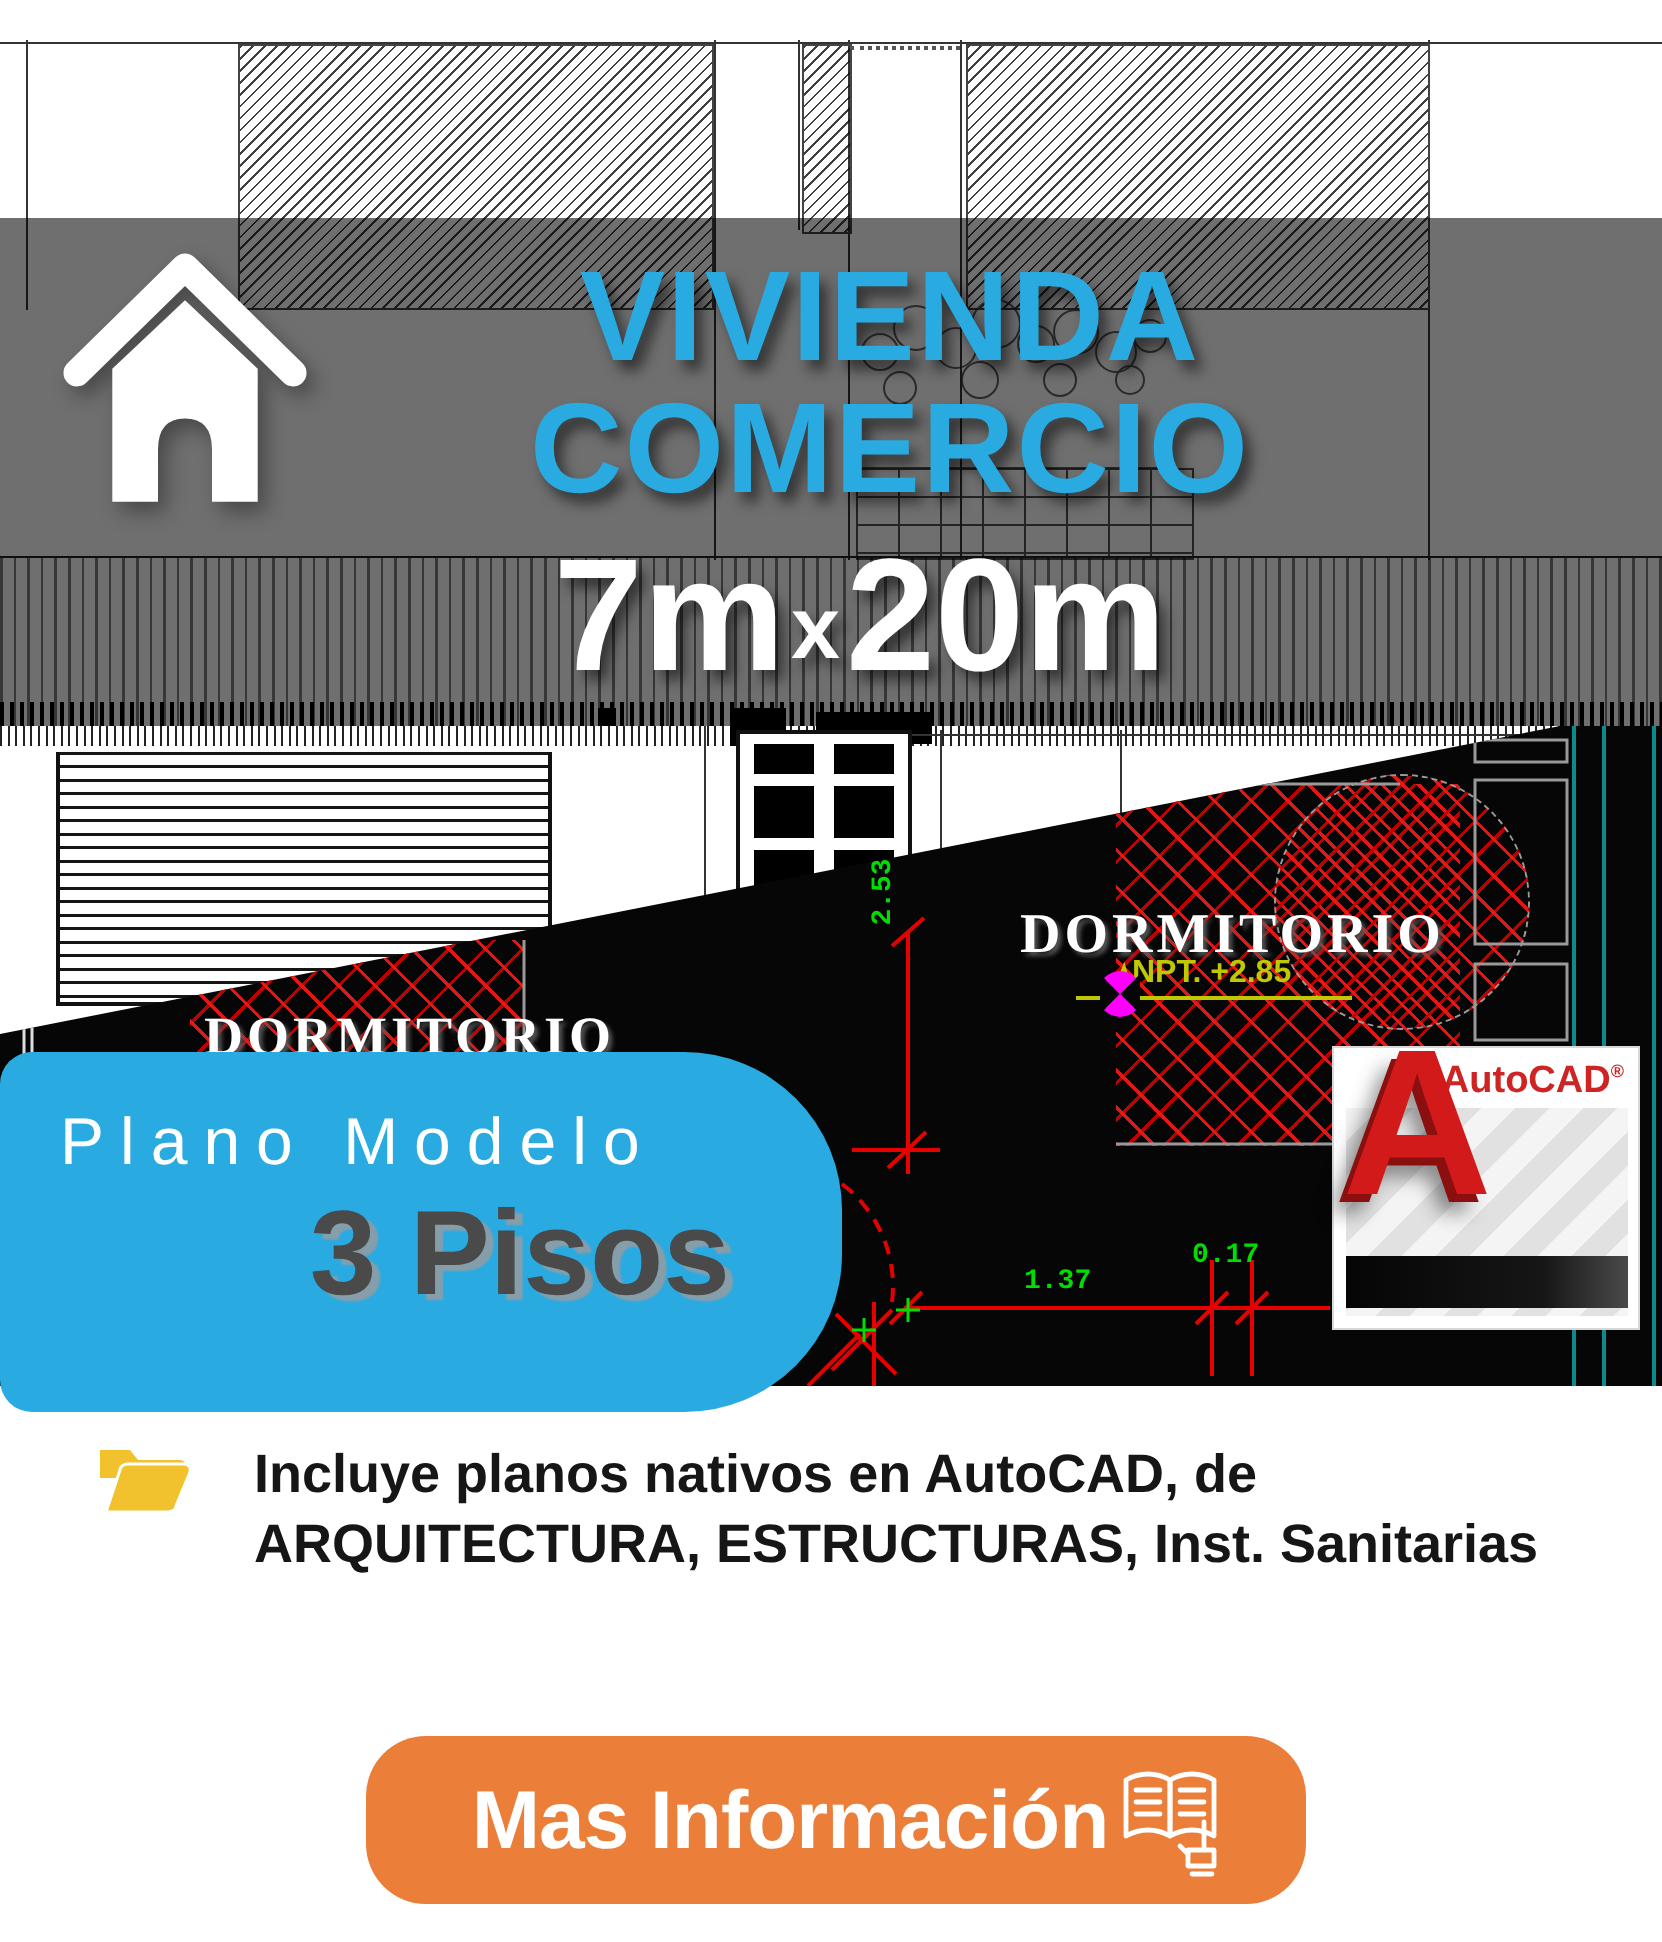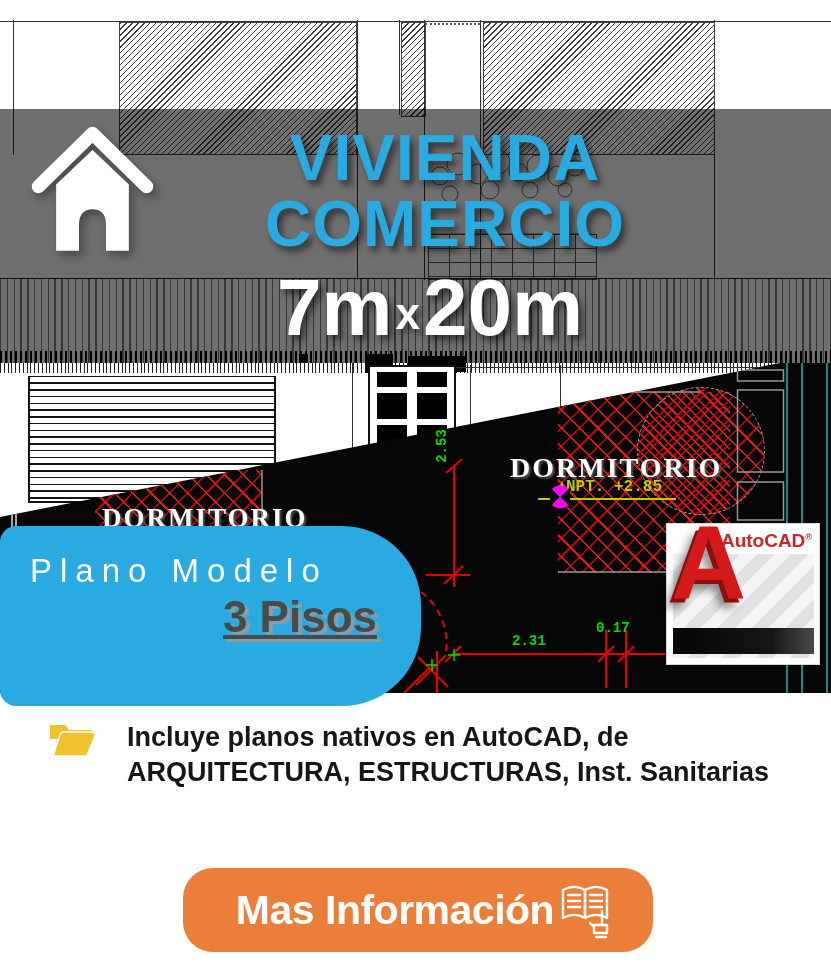--- a/index.html
+++ b/index.html
@@ -51,29 +51,29 @@
   .cad{left:0;top:343px;width:831px;height:330px;background:#060606;z-index:5;
        clip-path:polygon(0 154px,780px 0,831px 0,831px 330px,0 330px);overflow:hidden;}
   .xhatch{background:
       repeating-linear-gradient(45deg,rgba(235,25,25,.95) 0 1.6px,transparent 1.6px 13px),
       repeating-linear-gradient(-45deg,rgba(200,0,0,.95) 0 1.6px,transparent 1.6px 13px);}
   .xcircle{border:1.5px dashed #9a9a9a;border-radius:50%;}
   .room-label{font-family:"Liberation Serif",serif;font-weight:700;color:#fff;
               letter-spacing:2px;text-shadow:2px 2px 2px rgba(90,90,90,.9);white-space:nowrap;}
   .cad-num{font-family:"Liberation Mono",monospace;font-weight:700;color:var(--dim_green);
            font-size:14px;white-space:nowrap;}
-  .npt{font-family:Liberation Mono, monospace;font-weight:700;color:var(--npt_yellow);
+  .npt{font-family:Liberation Sans, sans-serif;font-weight:700;color:var(--npt_yellow);
        font-size:16px;white-space:nowrap;}
 
   
   .ribbon{left:0;top:506px;width:421px;height:180px;background:var(--cyan);
           border-radius:16px 79px 79px 16px;z-index:6;}
   .ribbon-l1{left:30px;top:26px;color:#fff;font-size:33px;letter-spacing:8px;white-space:nowrap;}
-  .ribbon-l2{right:44px;top:66px;color:var(--dark_grey_text);font-size:44px;font-weight:800;
-             text-shadow:4px 3px 1px rgba(150,155,160,.85);white-space:nowrap;text-decoration:underline;}
+  .ribbon-l2{right:56px;top:66px;color:var(--dark_grey_text);font-size:60px;font-weight:800;
+             text-shadow:4px 3px 1px rgba(150,155,160,.85);white-space:nowrap;}
 
   
   .acad-card{left:667px;top:504px;width:152px;height:140px;background:#fff;z-index:6;
              box-shadow:0 0 0 1px #d8d8d8;}
   .acad-panel{left:6px;top:30px;right:5px;bottom:6px;
       background:repeating-linear-gradient(135deg,#f4f4f4 0 12px,#e1e1e1 12px 24px);}
   .acad-bar{left:0;right:0;bottom:4px;height:26px;
       background:linear-gradient(90deg,#050505,#161616 70%,#4a4a4a);}
   .acad-brand{top:6px;right:7px;color:var(--autocad_red);font-size:19px;font-weight:700;}
   .acad-brand sup{font-size:9px;}
@@ -215,21 +215,21 @@
     <div class="abs room-label" style="left:510px;top:89px;font-size:28px">DORMITORIO</div>
     <div class="abs npt" style="left:566px;top:115px">NPT. +2.85</div>
     <svg class="abs" style="left:549px;top:119px" width="22" height="30" viewBox="0 0 22 30">
       <circle cx="11" cy="15" r="10" fill="#FF00FF"></circle>
       <path d="M11 15 L21 5 L21 25 Z" fill="#060606"></path>
       <path d="M11 15 L1 5 L1 25 Z" fill="#060606"></path>
       <path d="M11 15 L3 7 A11 11 0 0 1 19 7 Z" fill="#FF00FF"></path>
       <path d="M11 15 L3 23 A11 11 0 0 0 19 23 Z" fill="#FF00FF"></path>
     </svg>
     <div class="abs cad-num" style="left:425px;top:75px;transform:rotate(-90deg)">2.53</div>
-    <div class="abs cad-num" style="left:512px;top:270px">2.31</div>
+    <div class="abs cad-num" style="left:512px;top:270px">1.37</div>
     <div class="abs cad-num" style="left:596px;top:257px">0.17</div>
   </div>
 
   <div class="abs ribbon">
     <div class="abs ribbon-l1">Plano Modelo</div>
     <div class="abs ribbon-l2">3 Pisos</div>
   </div>
 
   <div class="abs acad-card">
     <div class="abs acad-panel">

